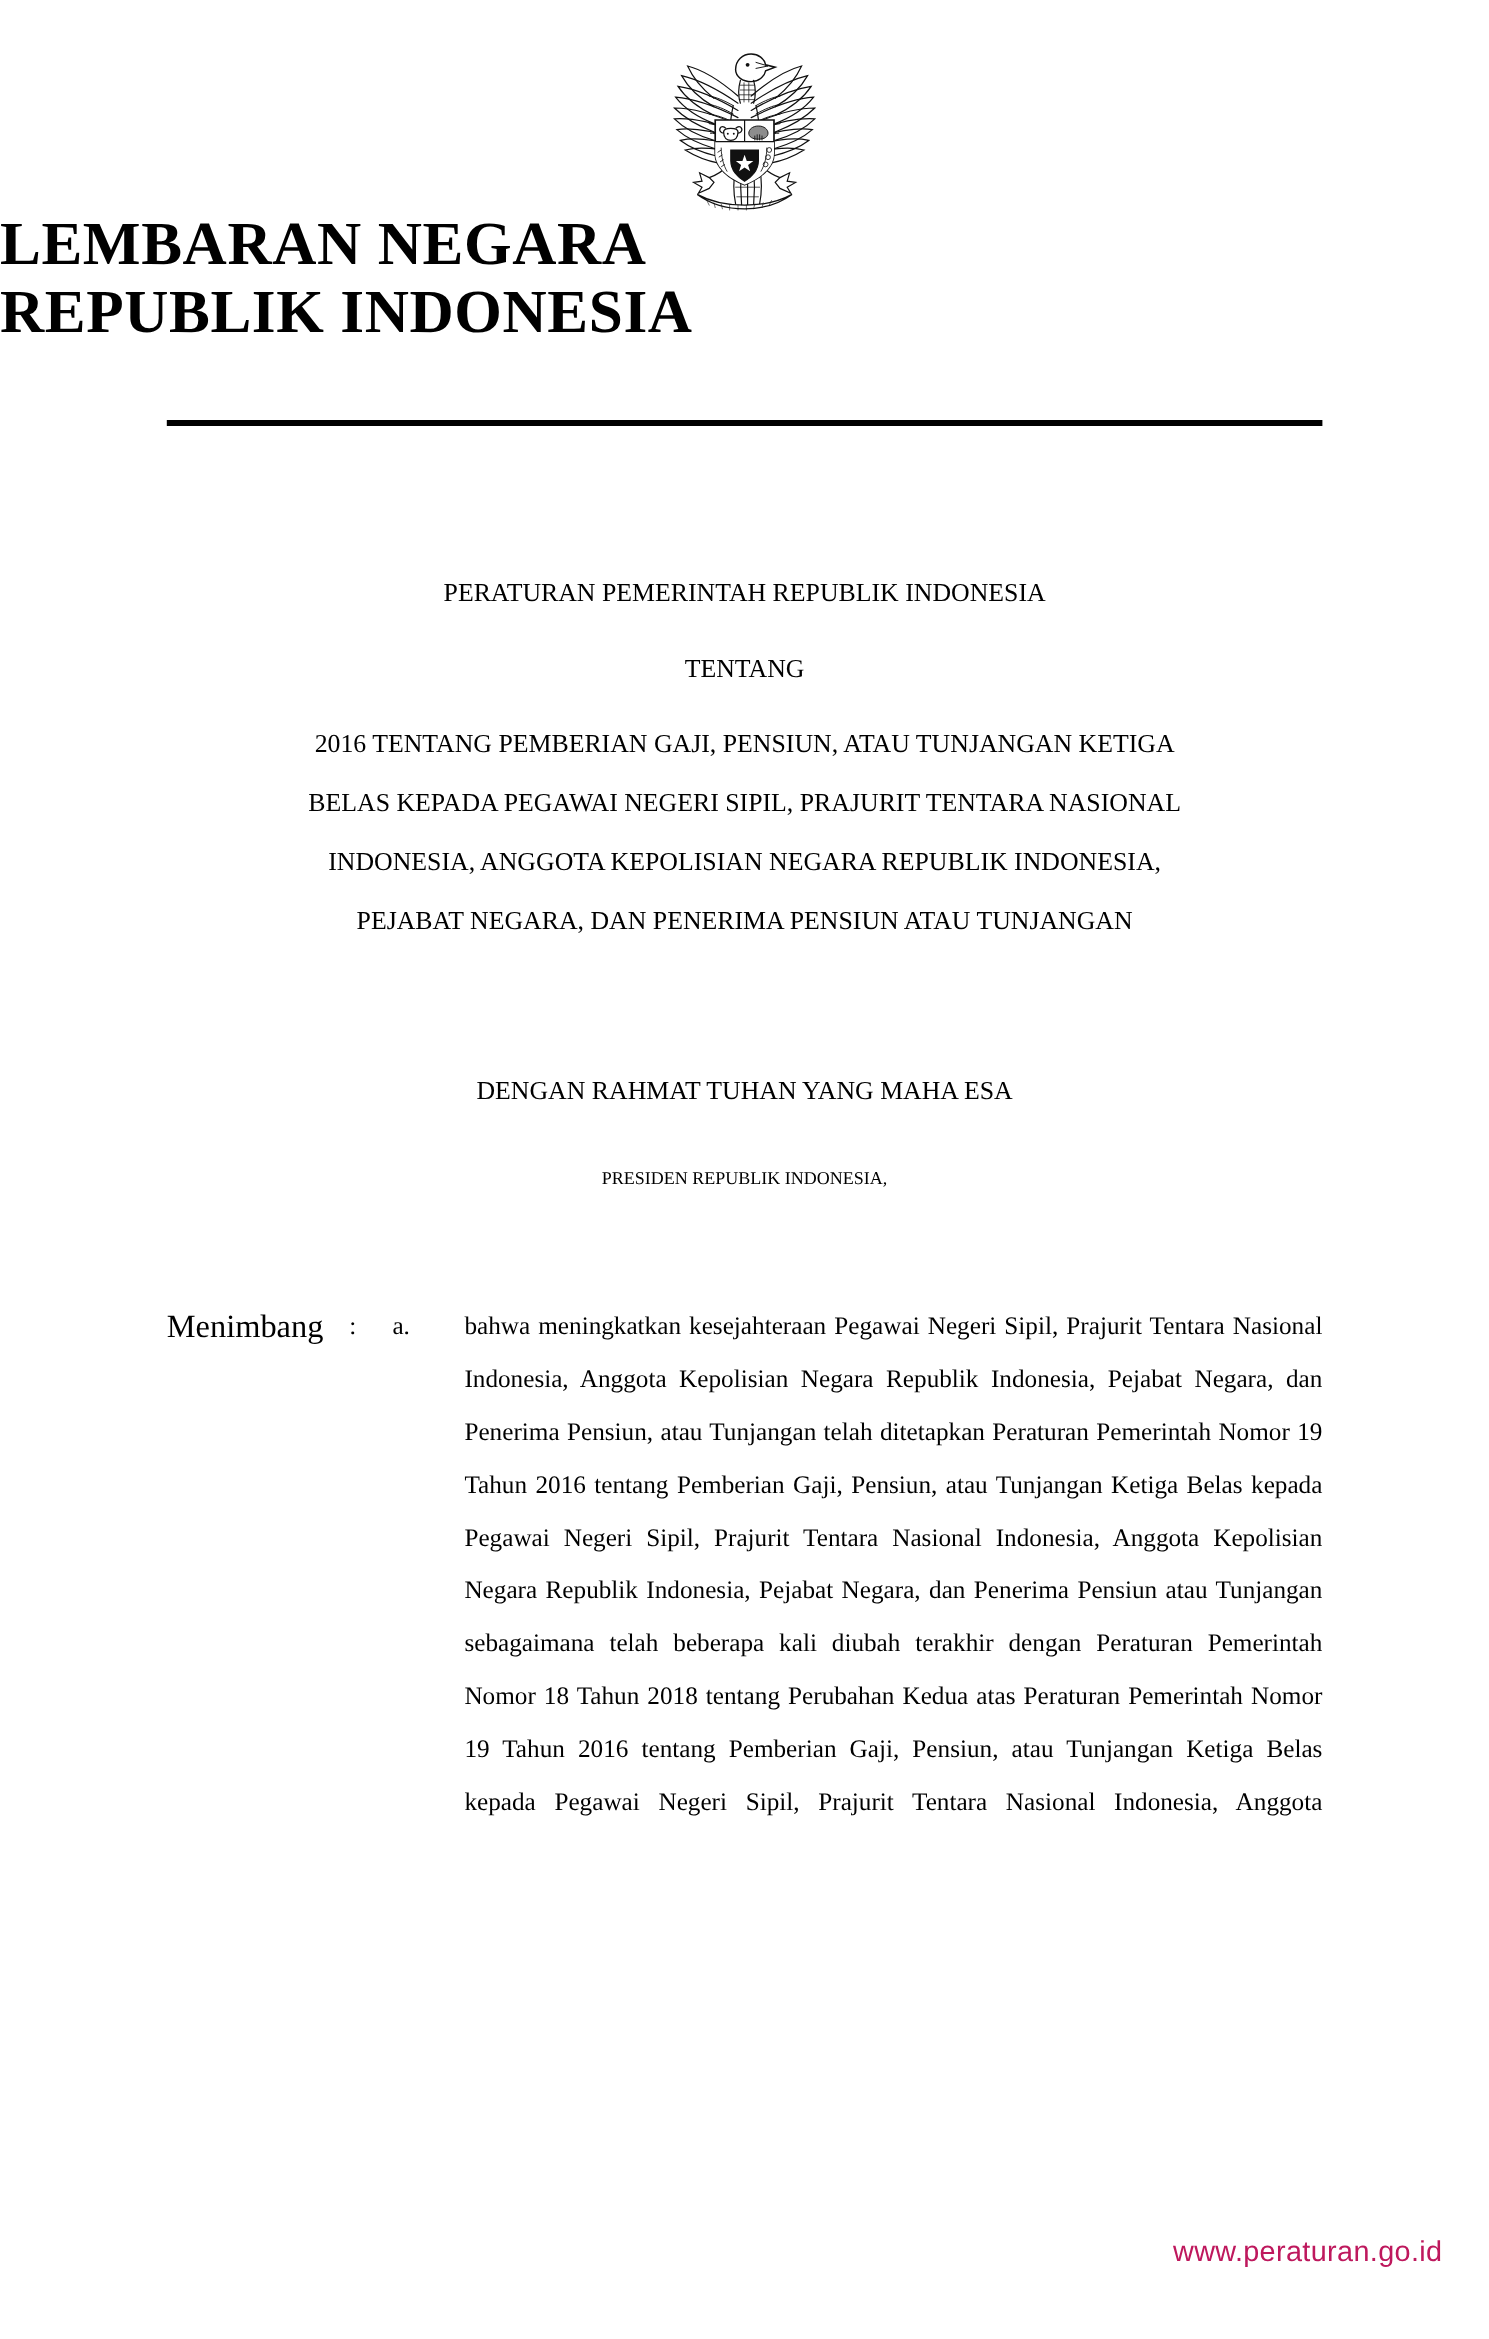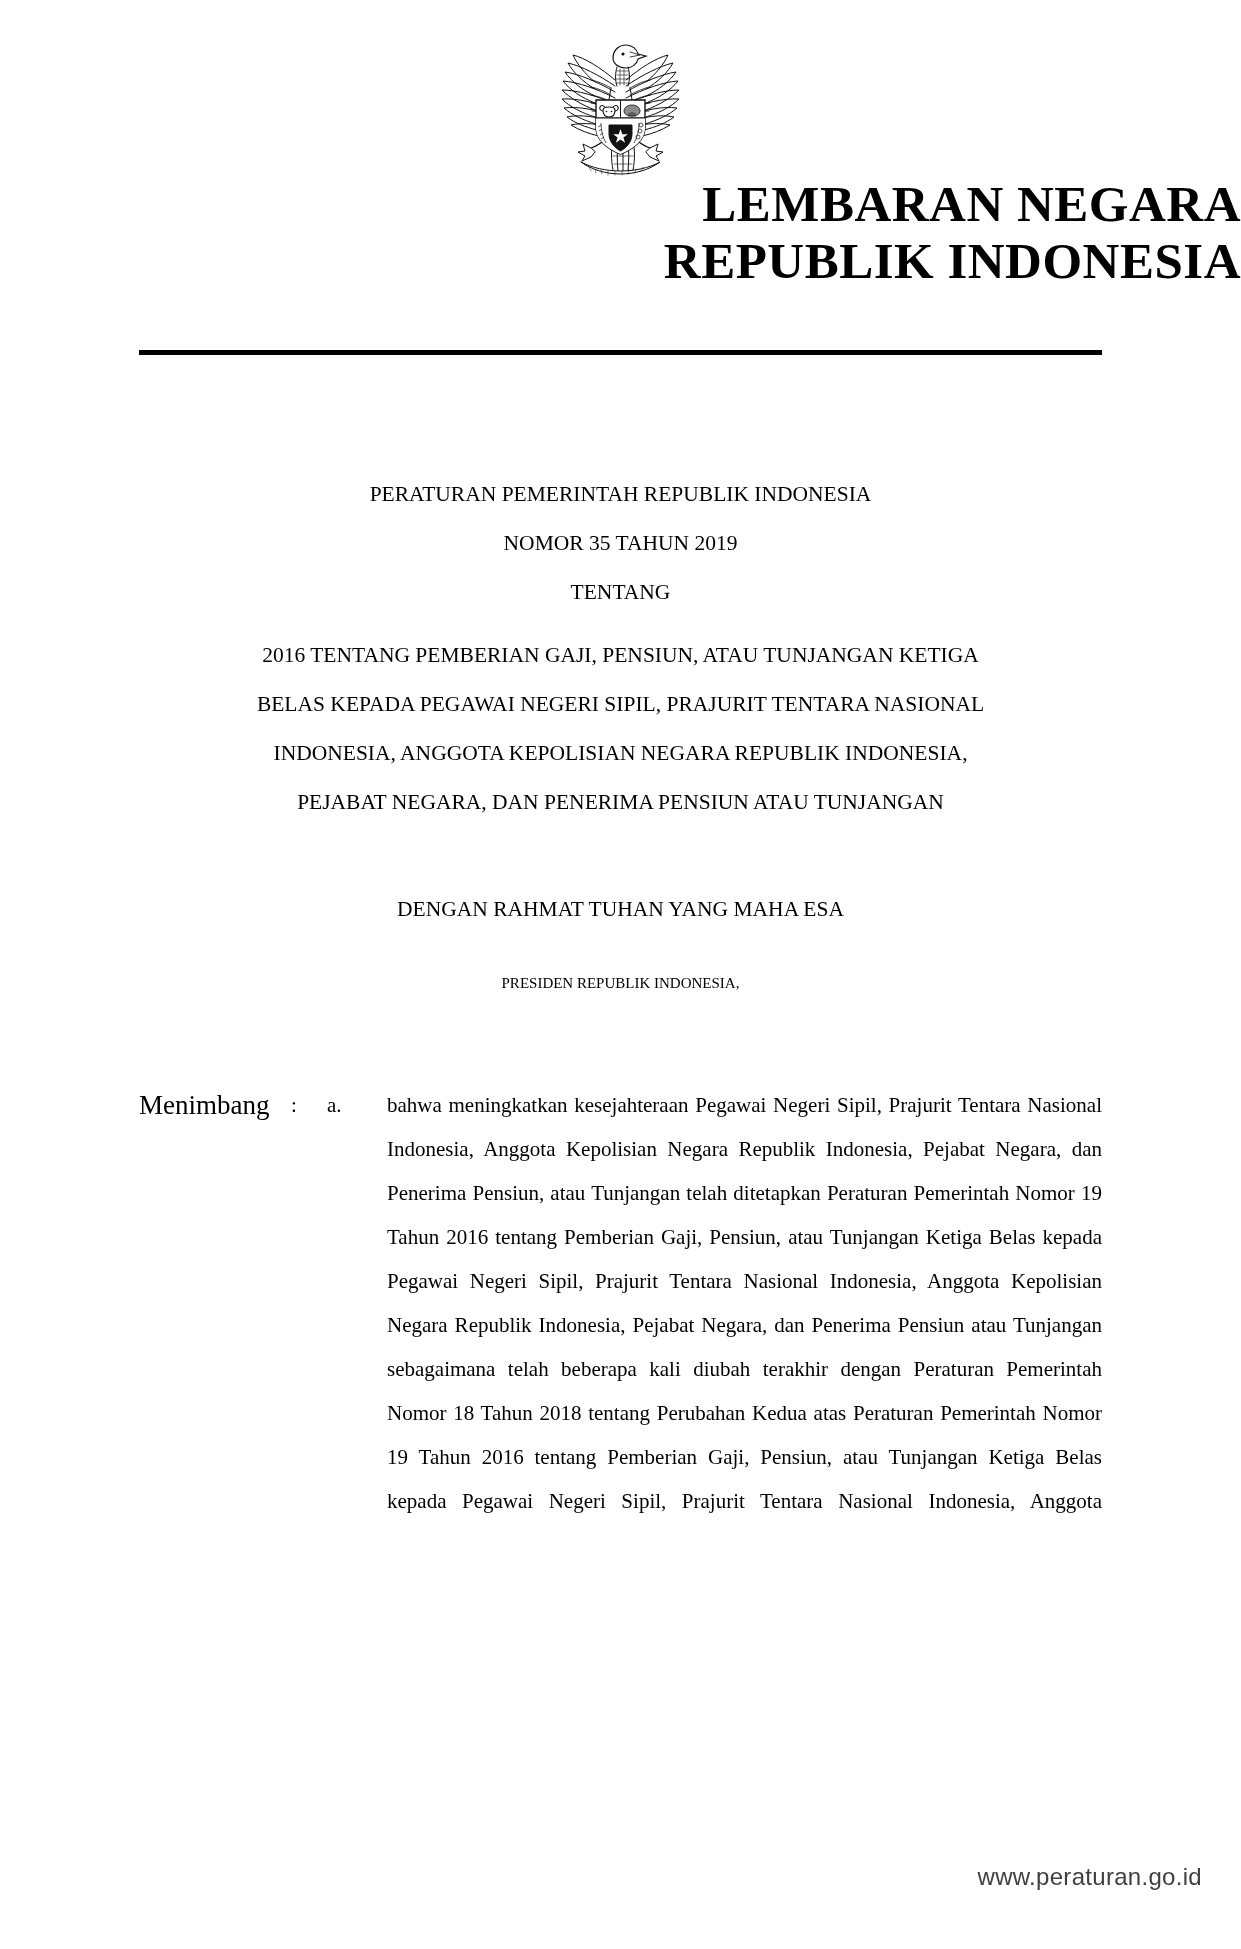--- a/index.html
+++ b/index.html
@@ -37,21 +37,21 @@
     width: 175px;
     height: 150px;
   }
 
   
   .masthead {
     position: absolute;
     left: 0;
     top: 176px;
     width: 1241px;
-    text-align: right;
+    text-align: left;
   }
   .masthead-line {
     font-family: "Liberation Serif", "DejaVu Serif", serif;
     font-weight: bold;
     font-size: 51px;
     line-height: 57px;
     letter-spacing: 0.5px;
     white-space: nowrap;
   }
 
@@ -161,21 +161,21 @@
 
   
   .footer {
     position: absolute;
     left: 0;
     top: 1863px;
     width: 1202px;
     text-align: right;
     font-family: "Liberation Sans", "DejaVu Sans", sans-serif;
     font-size: 24px;
-    color: #404040;
+    color: #be185d;
     letter-spacing: 0.3px;
   }
 </style>
 </head>
 <body>
 
 <div class="page">
 
   <div class="emblem-wrap">
     <span class="emblem">
@@ -315,21 +315,20 @@
     <div class="masthead-line">LEMBARAN NEGARA</div>
     <div class="masthead-line">REPUBLIK INDONESIA</div>
   </div>
 
   <div class="rule"></div>
 
 
   <div class="title-block">
     <div class="title-line">PERATURAN PEMERINTAH REPUBLIK INDONESIA</div>
     <div class="spacer-sm"></div>
-    <div class="title-line">NOMOR 35 TAHUN 2019</div>
     <div class="spacer-sm"></div>
     <div class="title-line">TENTANG</div>
     <div class="spacer-sm"></div>
     <div class="spacer-sm"></div>
     <div class="title-line">2016 TENTANG PEMBERIAN GAJI, PENSIUN, ATAU TUNJANGAN KETIGA</div>
     <div class="spacer-sm"></div>
     <div class="title-line">BELAS KEPADA PEGAWAI NEGERI SIPIL, PRAJURIT TENTARA NASIONAL</div>
     <div class="spacer-sm"></div>
     <div class="title-line">INDONESIA, ANGGOTA KEPOLISIAN NEGARA REPUBLIK INDONESIA,</div>
     <div class="spacer-sm"></div>

